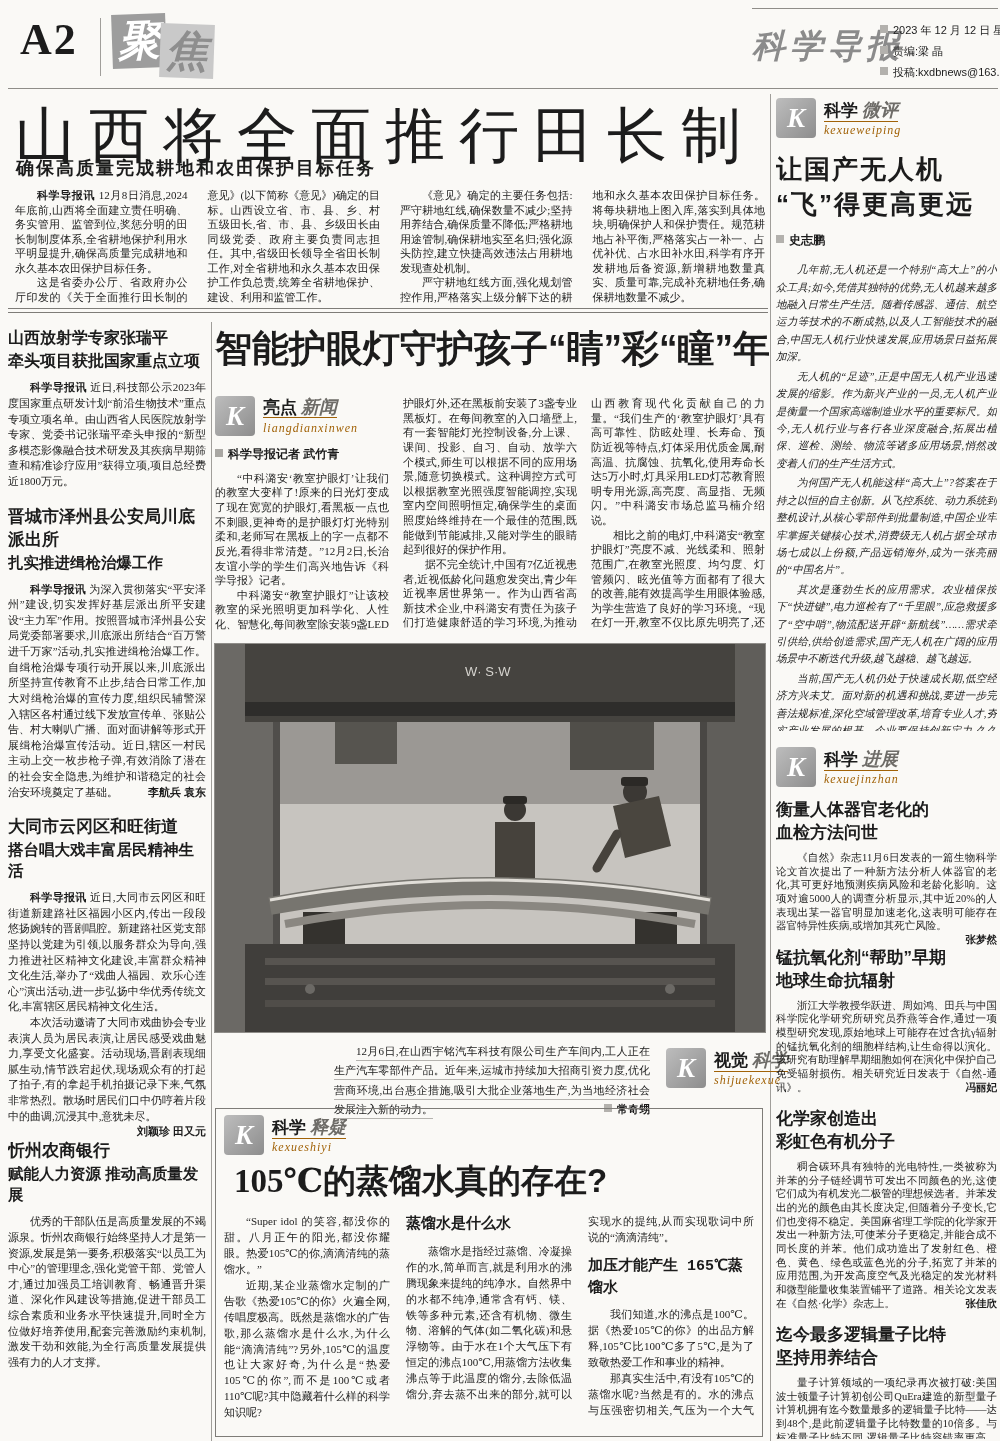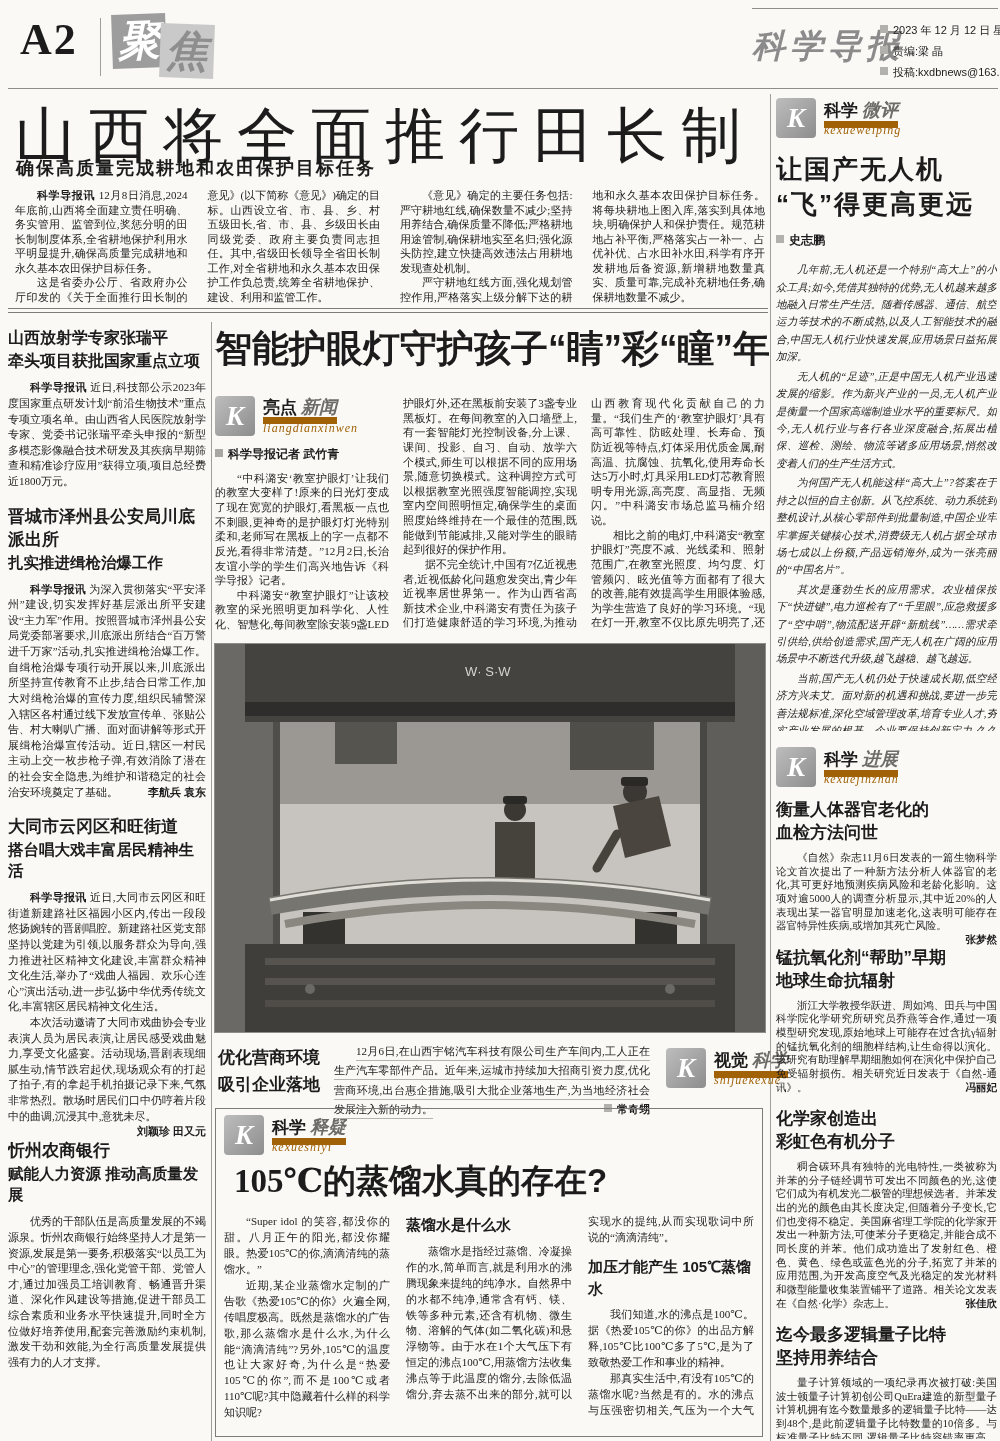--- a/index.html
+++ b/index.html
@@ -46,21 +46,21 @@
   .sb-kicker{margin:0;font-size:17px;font-weight:bold;}
   .sb-title{margin:2px 0 8px 0;font-size:15.5px;font-weight:900;letter-spacing:0;}
   .sidebar p.p{font-size:11px;line-height:1.42;}
 
   
   .badge{display:flex;gap:8px;align-items:flex-start;}
   .badge .k{flex:0 0 auto;width:40px;height:40px;background:linear-gradient(135deg,#bdbdbd,#8d8d8d);
             color:#fff;border-radius:4px;display:flex;align-items:center;justify-content:center;
             font:italic bold 27px "Liberation Serif",serif;}
   .badge .names{flex:1;}
-  .badge .nrow{border-bottom:7px solid #a16207;padding-bottom:2px;white-space:nowrap;}
+  .badge .nrow{border-bottom:1px solid #a16207;padding-bottom:2px;white-space:nowrap;}
   .badge .n1{font-family:"Liberation Sans","DejaVu Sans",sans-serif;font-weight:900;font-size:17px;}
   .badge .n2{font-style:italic;font-weight:bold;font-size:18px;color:#6e6c68;margin-left:4px;}
   .badge .py{font-style:italic;font-size:12px;color:#a16207;letter-spacing:1px;padding-top:1px;}
 
   
   .feat-hl{position:absolute;left:215px;top:324px;width:552px;margin:0;font-size:37px;font-weight:900;
            white-space:nowrap;letter-spacing:0;}
   .feat-body{position:absolute;left:215px;top:396px;width:550px;height:244px;overflow:hidden;
              column-count:3;column-gap:14px;font-size:11px;line-height:1.33;}
   .feat-badge{margin-bottom:10px;}
@@ -79,21 +79,21 @@
   .cap-text .auth{text-decoration:none;}
   .vis-badge{position:absolute;left:666px;top:1048px;width:100px;}
 
   
   .shiyi{position:absolute;left:215px;top:1108px;width:548px;height:329px;border:1px solid #7e7c78;
          box-sizing:border-box;padding:6px 8px;}
   .shiyi-badge{width:180px;margin-bottom:4px;}
   .shiyi-hl{margin:2px 0 10px 10px;font-size:33px;font-weight:900;white-space:nowrap;}
   .shiyi-hl .num{font-family:"Liberation Serif","DejaVu Serif",serif;}
   .shiyi-body{column-count:3;column-gap:16px;height:212px;overflow:hidden;font-size:11px;line-height:1.45;}
-  .sub-h{font-family:Liberation Sans, sans-serif;font-weight:900;font-size:15px;
+  .sub-h{font-family:Liberation Mono, monospace;font-weight:900;font-size:15px;
          margin:10px 0 8px 0;break-after:avoid;}
 
   
   .rightcol{position:absolute;left:776px;top:98px;width:221px;height:1341px;overflow:hidden;}
   .wp-title{margin:14px 0 10px 0;font-size:26px;font-weight:900;line-height:1.35;letter-spacing:2px;}
   .wp-byline{font-family:"Liberation Sans","DejaVu Sans",sans-serif;font-weight:bold;font-size:12px;
              margin-bottom:12px;}
   .wp-body{height:470px;overflow:hidden;font-style:italic;font-size:10.5px;line-height:1.66;}
   .wp-body p.p{margin-bottom:2px;}
   .jz-badge{margin:16px 0 12px 0;}
@@ -205,24 +205,20 @@
       <path d="M70,280 Q275,242 480,280" stroke="#8a8781" stroke-width="8" fill="none"></path>
       <rect x="30" y="300" width="490" height="88" fill="#403e3b"></rect>
       <rect x="50" y="314" width="450" height="7" fill="#575450"></rect>
       <rect x="50" y="334" width="450" height="7" fill="#575450"></rect>
       <rect x="50" y="356" width="450" height="7" fill="#504d49"></rect>
       <circle cx="95" cy="345" r="5" fill="#6b6965"></circle>
       <circle cx="455" cy="345" r="5" fill="#6b6965"></circle>
     </svg>
   </figure>
 
-  <div class="cap-title hei">
-    <div>优化营商环境</div>
-    <div>吸引企业落地</div>
-  </div>
   <div class="cap-text"><span>12月6日,在山西宇铭汽车科技有限公司生产车间内,工人正在生产汽车零部件产品。近年来,运城市持续加大招商引资力度,优化营商环境,出台惠企措施,吸引大批企业落地生产,为当地经济社会发展注入新的动力。</span><b class="auth"><span class="sq"></span><span>常奇甥</span></b></div>
   <div class="badge vis-badge">
     <span class="k">K</span>
     <span class="names">
       <span class="nrow"><span class="n1">视觉</span><span class="n2">科学</span></span>
       <div class="py">shijuekexue</div>
     </span>
   </div>
 
   <section class="shiyi">
@@ -232,21 +228,21 @@
         <span class="nrow"><span class="n1">科学</span><span class="n2">释疑</span></span>
         <div class="py">kexueshiyi</div>
       </span>
     </div>
     <h2 class="shiyi-hl hei"><span class="num">105℃</span><span>的蒸馏水真的存在?</span></h2>
     <div class="shiyi-body">
       <p class="p">“Super idol 的笑容,都没你的甜。八月正午的阳光,都没你耀眼。热爱105℃的你,滴滴清纯的蒸馏水。”</p>
       <p class="p">近期,某企业蒸馏水定制的广告歌《热爱105℃的你》火遍全网,传唱度极高。既然是蒸馏水的广告歌,那么蒸馏水是什么水,为什么能“滴滴清纯”?另外,105℃的温度也让大家好奇,为什么是“热爱105℃的你”,而不是100℃或者110℃呢?其中隐藏着什么样的科学知识呢?</p>
       <div class="sub-h">蒸馏水是什么水</div>
       <p class="p">蒸馏水是指经过蒸馏、冷凝操作的水,简单而言,就是利用水的沸腾现象来提纯的纯净水。自然界中的水都不纯净,通常含有钙、镁、铁等多种元素,还含有机物、微生物、溶解的气体(如二氧化碳)和悬浮物等。由于水在1个大气压下有恒定的沸点100℃,用蒸馏方法收集沸点等于此温度的馏分,去除低温馏分,弃去蒸不出来的部分,就可以实现水的提纯,从而实现歌词中所说的“滴滴清纯”。</p>
-      <div class="sub-h">加压才能产生 105℃蒸馏水</div>
+      <div class="sub-h">加压才能产生 165℃蒸馏水</div>
       <p class="p">我们知道,水的沸点是100℃。据《热爱105℃的你》的出品方解释,105℃比100℃多了5℃,是为了致敬热爱工作和事业的精神。</p>
       <p class="p">那真实生活中,有没有105℃的蒸馏水呢?当然是有的。水的沸点与压强密切相关,气压为一个大气压,也就是101.3千帕时,水的沸点为100℃。当水所受的压强增大时,它的沸点升高;压强减小时,沸点就降低。例如在高海拔的地方,水明明已经烧开并已经沸腾,但是温度可能只有80℃左右。</p>
 
     </div>
   </section>
 
   <aside class="rightcol">
     <div class="badge">
       <span class="k">K</span>
       <span class="names">

